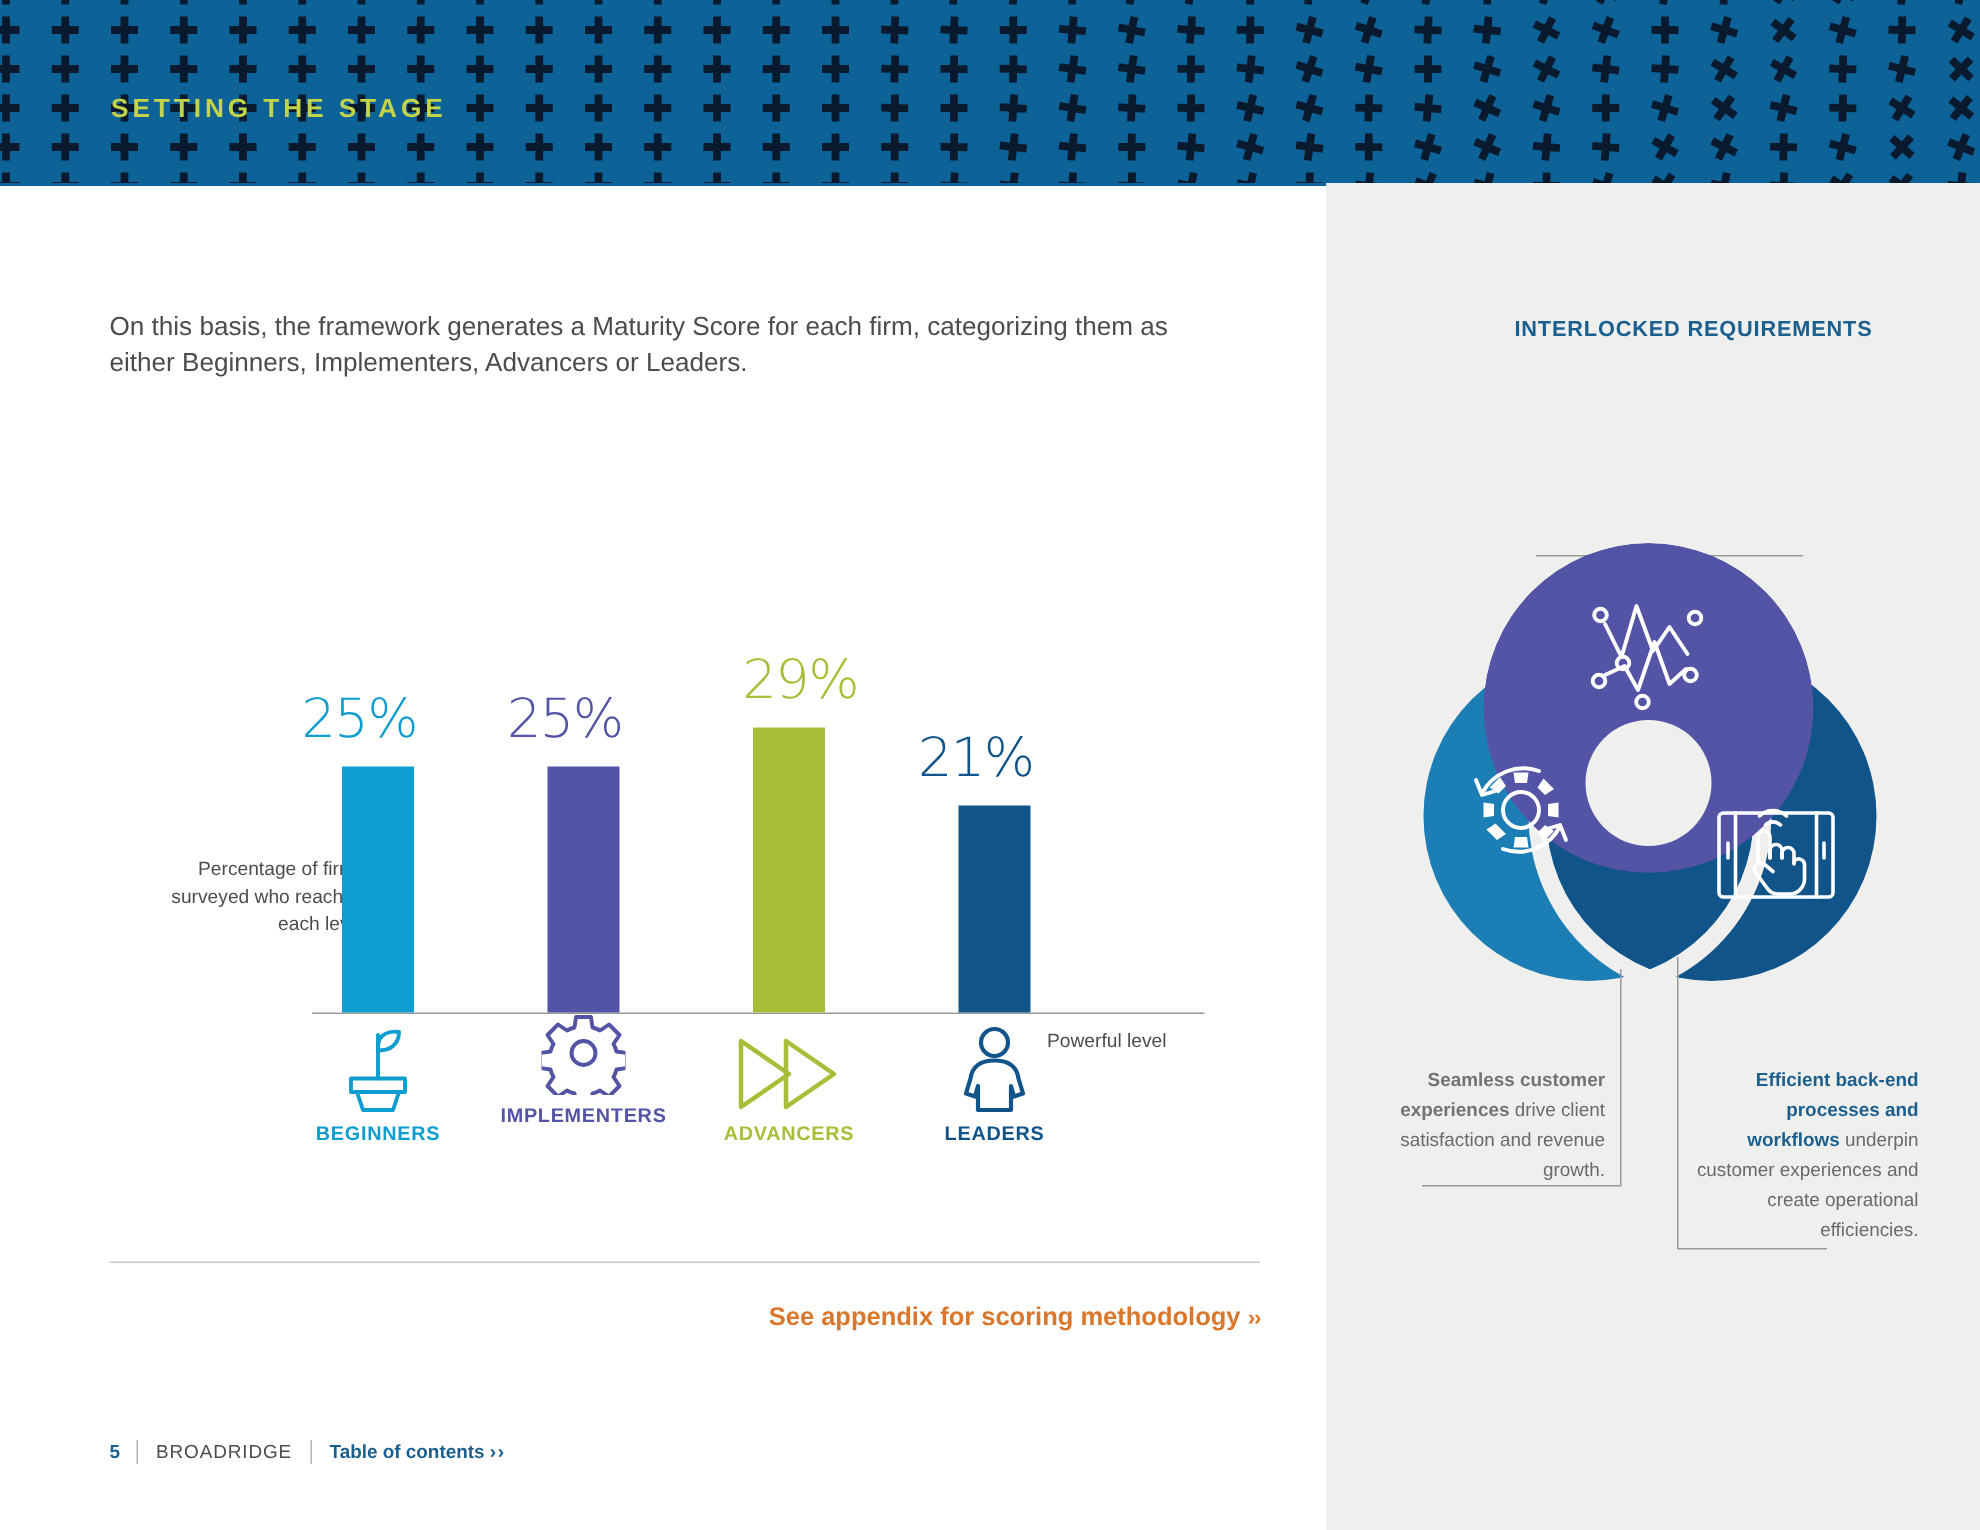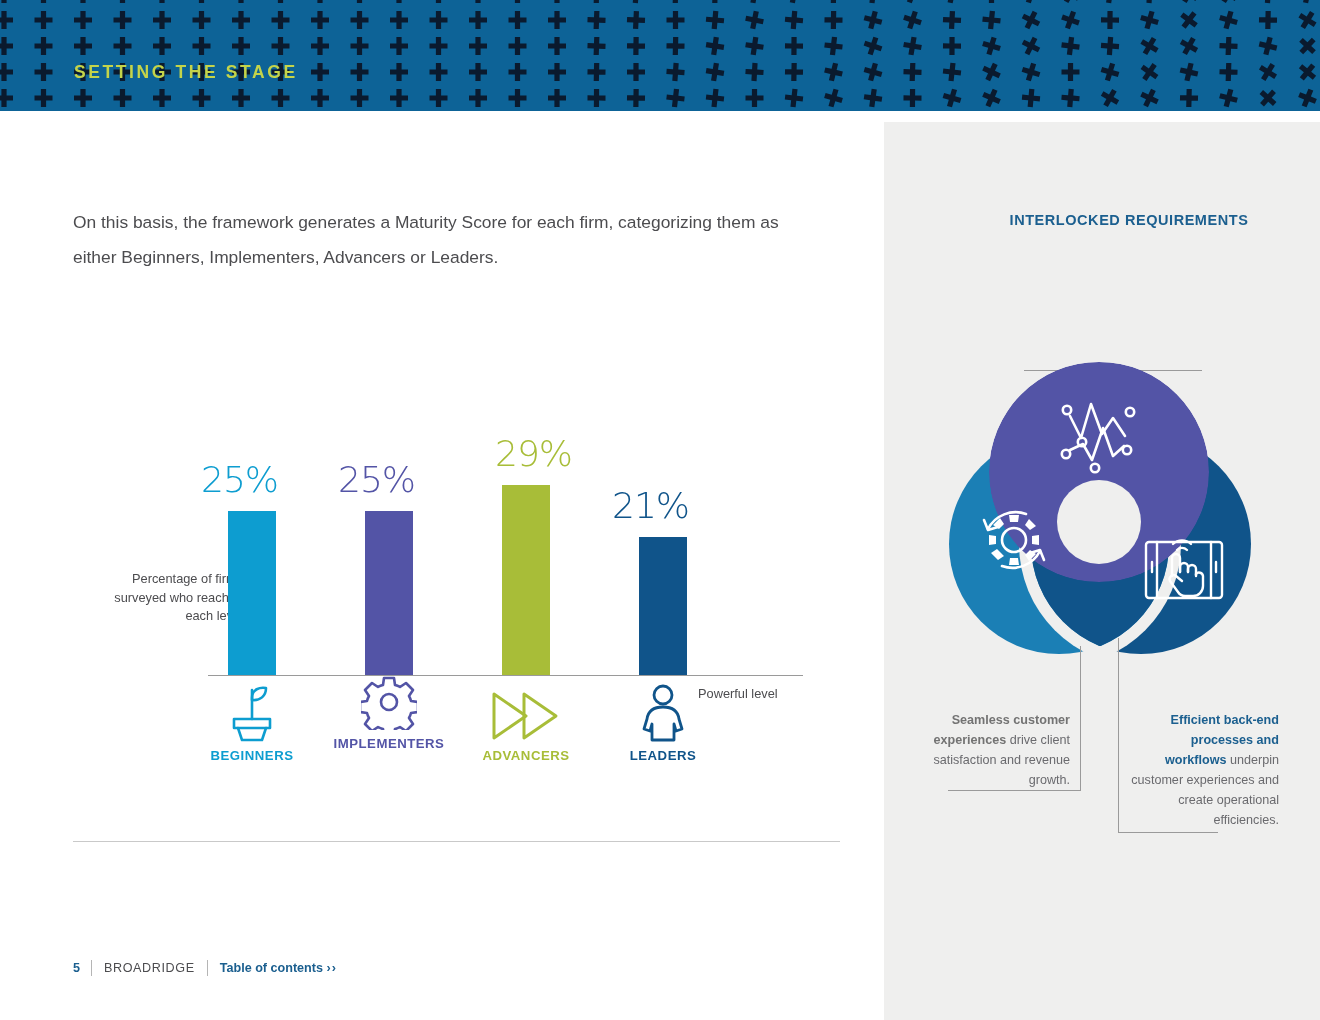--- a/index.html
+++ b/index.html
@@ -7,21 +7,21 @@
     width:1320px;height:1020px;
     background:#ffffff;
     font-family:"Liberation Sans", sans-serif;
     overflow:hidden;
     position:relative;
   }
   .page{position:relative;width:1320px;height:1020px;overflow:hidden;}
 
   
   .banner{
-    position:absolute;left:0;top:0;width:1320px;height:111px;
+    position:absolute;left:0;top:0;width:1320px;height:124px;
     background:#0d6397;
     overflow:hidden;
   }
   .banner-pattern{position:absolute;left:0;top:0;width:1320px;height:122px;}
   .banner-title{
     position:absolute;left:74px;top:62px;
     font-size:17.5px;font-weight:bold;letter-spacing:2.6px;
     color:#c4d44a;
     font-family:"Liberation Sans", sans-serif;
   }
@@ -51,21 +51,21 @@
     text-align:right;font-size:12.6px;line-height:20px;color:#6a6a6e;
   }
   .panel-bottom-right b{color:#1b5f8f;}
 
   
   .conn{position:absolute;background:#9a9a9a;}
 
   
   .intro{
     position:absolute;left:73px;top:205px;width:740px;
-    font-size:17.4px;line-height:35px;color:#4c4c4f;
+    font-size:17.4px;line-height:24px;color:#4c4c4f;
   }
   .chart-title{
     position:absolute;left:73px;top:304px;width:767px;height:29px;
     background:linear-gradient(90deg,#5354a6 0%,#4d6bb3 28%,#2090c6 68%,#0aa8dc 100%);
     color:#fff;font-size:13.6px;font-weight:bold;letter-spacing:.35px;
     display:flex;align-items:center;justify-content:center;
   }
 
   
   .chart{position:absolute;left:73px;top:380px;width:767px;height:420px;}
@@ -553,20 +553,24 @@
               </g>
             </svg>
           </div>
           <div class="cat-label" style="color: rgb(16, 84, 138);">LEADERS</div>
         </div>
       </div>
   </div>
 
   <div class="divider"></div>
 
+  <div class="appendix-link">
+    <span>See appendix for scoring methodology</span>
+    <span class="chev">› ›</span>
+  </div>
 
   <div class="footer">
     <span class="pg">5</span>
     <span class="sep"></span>
     <span class="brand">BROADRIDGE</span>
     <span class="sep"></span>
     <span class="toc">
       <span>Table of contents</span>
       <span>› ›</span>
     </span>

